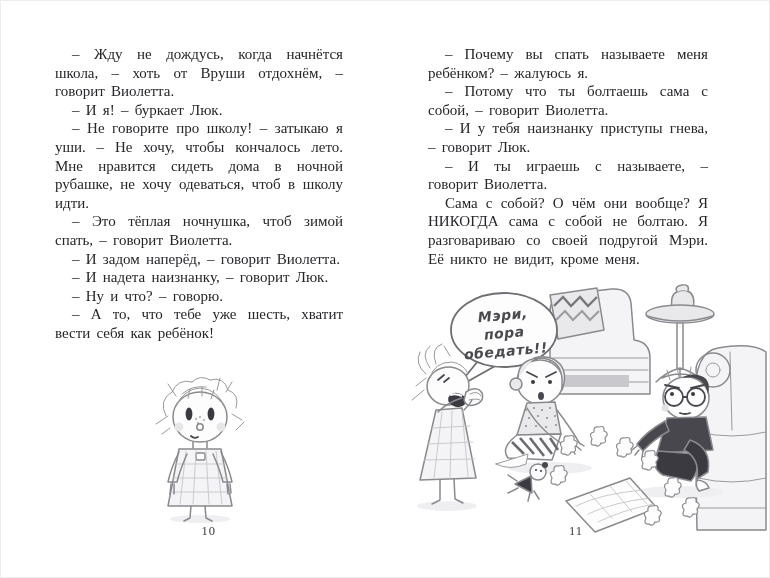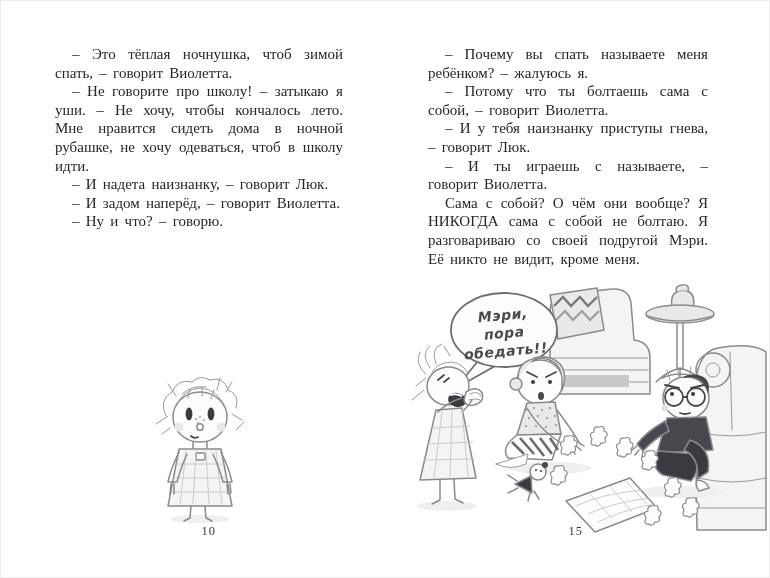--- a/index.html
+++ b/index.html
@@ -39,37 +39,40 @@
   .shadow{fill:#efeff1;}
   .bubble-text{
     font-family:"DejaVu Sans", sans-serif;font-style:italic;font-weight:600;
     font-size:14px;fill:#4a4a4f;text-anchor:middle;letter-spacing:0.5px;
   }
 </style>
 </head>
 <body>
 
 <div id="left-text" class="page-text">
+    <p class="para">– Жду не дождусь, когда начнётся школа, – хоть от Вруши отдохнём, – говорит Виолетта.</p>
+    <p class="para">– И я! – буркает Люк.</p>
+    <p class="para">– Не говорите про школу! – затыкаю я уши. – Не хочу, чтобы кончалось лето. Мне нравится сидеть дома в ночной рубашке, не хочу одеваться, чтоб в школу идти.</p>
     <p class="para">– Это тёплая ночнушка, чтоб зимой спать, – говорит Виолетта.</p>
-    <p class="para">– Не говорите про школу! – затыкаю я уши. – Не хочу, чтобы кончалось лето. Мне нравится сидеть дома в ночной рубашке, не хочу одеваться, чтоб в школу идти.</p>
+    <p class="para">– И задом наперёд, – говорит Виолетта.</p>
     <p class="para">– И надета наизнанку, – говорит Люк.</p>
-    <p class="para">– И задом наперёд, – говорит Виолетта.</p>
     <p class="para">– Ну и что? – говорю.</p>
+    <p class="para">– А то, что тебе уже шесть, хватит вести себя как ребёнок!</p>
   </div>
 
 <div id="right-text" class="page-text">
     <p class="para">– Почему вы спать называете меня ребёнком? – жалуюсь я.</p>
     <p class="para">– Потому что ты болтаешь сама с собой, – говорит Виолетта.</p>
     <p class="para">– И у тебя наизнанку приступы гнева, – говорит Люк.</p>
     <p class="para">– И ты играешь с называете, – говорит Виолетта.</p>
     <p class="para">Сама с собой? О чём они вообще? Я НИКОГДА сама с собой не болтаю. Я разговариваю со своей подругой Мэри. Её никто не видит, кроме меня.</p>
   </div>
 
 <div id="pagenum-left" class="pagenum">10</div>
-<div id="pagenum-right" class="pagenum">15</div>
+<div id="pagenum-right" class="pagenum">11</div>
 
 <svg id="illus-left" class="illus" width="112" height="152" viewBox="0 0 112 152">
   <g>
     <ellipse class="shadow" cx="56" cy="147" rx="30" ry="4"></ellipse>
 
     <path class="skthin" d="M22,44 Q14,28 28,20 M28,20 Q34,6 48,10 M48,10 Q56,2 66,8 M66,8 Q80,4 84,18 M84,18 Q96,22 92,36
                              M12,52 L24,44 M98,48 L88,42 M24,12 L32,24 M76,6 L73,18 M92,58 L100,50 M18,62 L26,56 M88,10 L82,20"></path>
 
     <ellipse class="white sk" cx="56" cy="45" rx="27" ry="25"></ellipse>
     <path class="skthin" d="M32,34 Q40,17 56,16 Q74,17 81,36 M38,22 Q48,13 62,15 M46,17 L44,26 M58,15 L58,24 M70,18 L67,27"></path>

